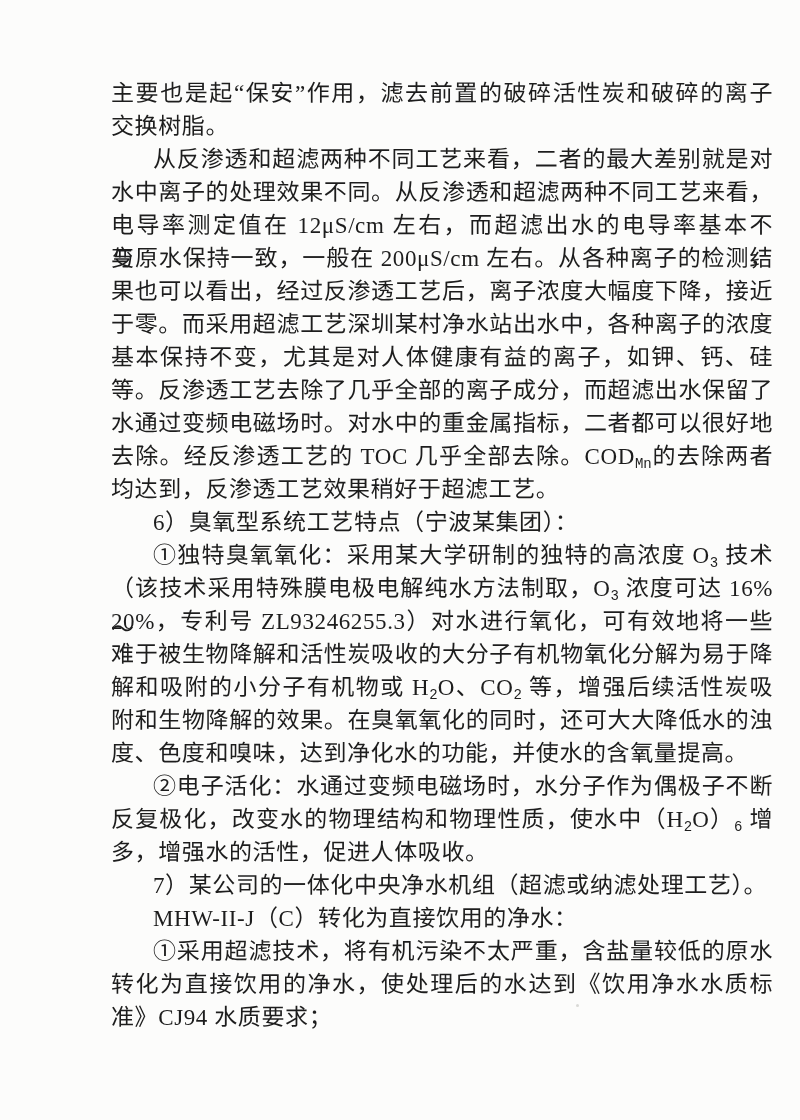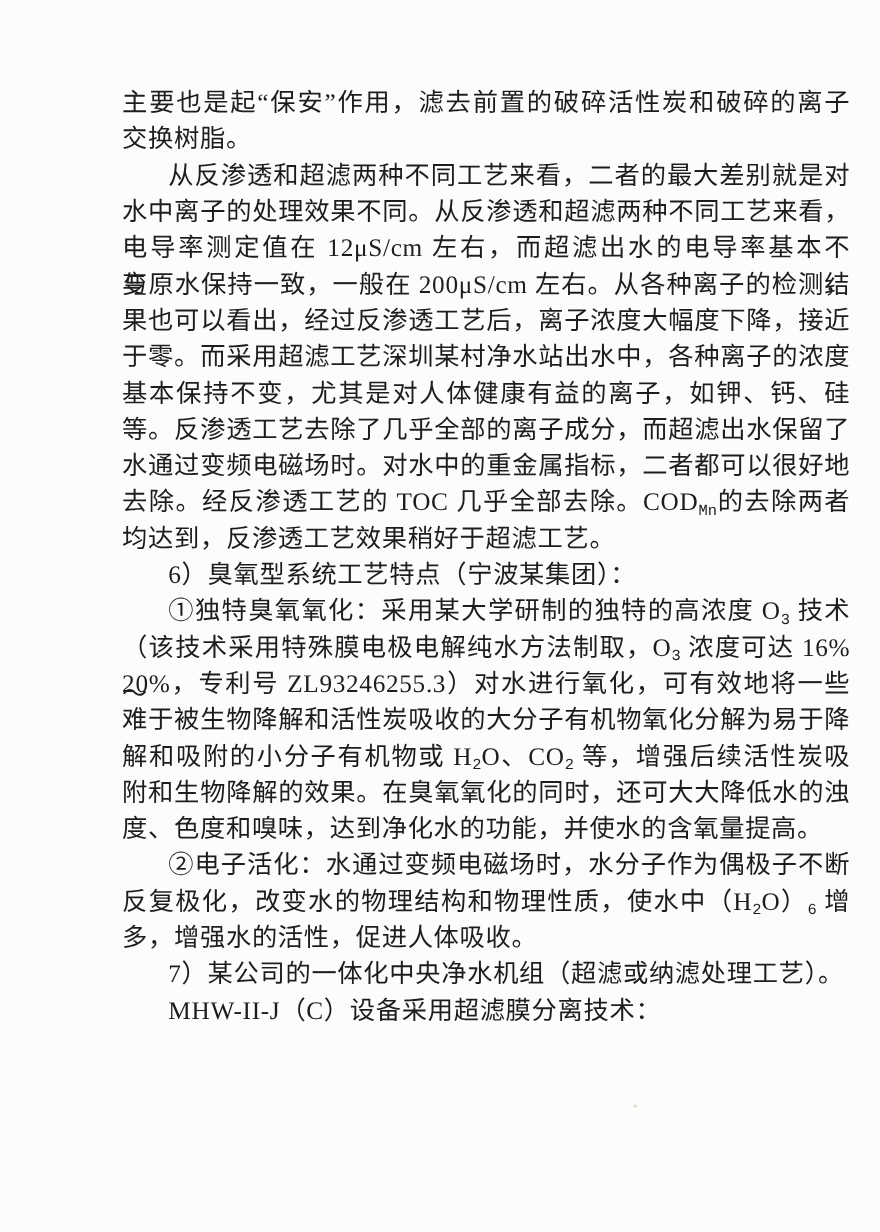--- a/index.html
+++ b/index.html
@@ -84,18 +84,23 @@
       </div>
       <div class="para">
         <div class="line indent"><span>②电子活化：水通过变频电磁场时，水分子作为偶极子不断</span></div>
         <div class="line"><span>反复极化，改变水的物理结构和物理性质，使水中（H</span><span class="sub">2</span><span>O）</span><span class="sub">6</span><span> 增</span></div>
         <div class="line last"><span>多，增强水的活性，促进人体吸收。</span></div>
       </div>
       <div class="para">
         <div class="line indent last"><span>7）某公司的一体化中央净水机组（超滤或纳滤处理工艺）。</span></div>
       </div>
       <div class="para">
-        <div class="line indent last"><span>MHW-II-J（C）设备采用超滤膜分离技术：</span></div>
+        <div class="line indent last"><span>MHW-II-J（C）转化为直接饮用的净水：</span></div>
+      </div>
+      <div class="para">
+        <div class="line indent"><span>①采用超滤技术，将有机污染不太严重，含盐量较低的原水</span></div>
+        <div class="line"><span>转化为直接饮用的净水，使处理后的水达到《饮用净水水质标</span></div>
+        <div class="line last"><span>准》CJ94 水质要求；</span></div>
       </div>
     </div>
   <div class="speck s1"></div>
   <div class="speck s2"></div>
 </div>
 
 </body></html>

